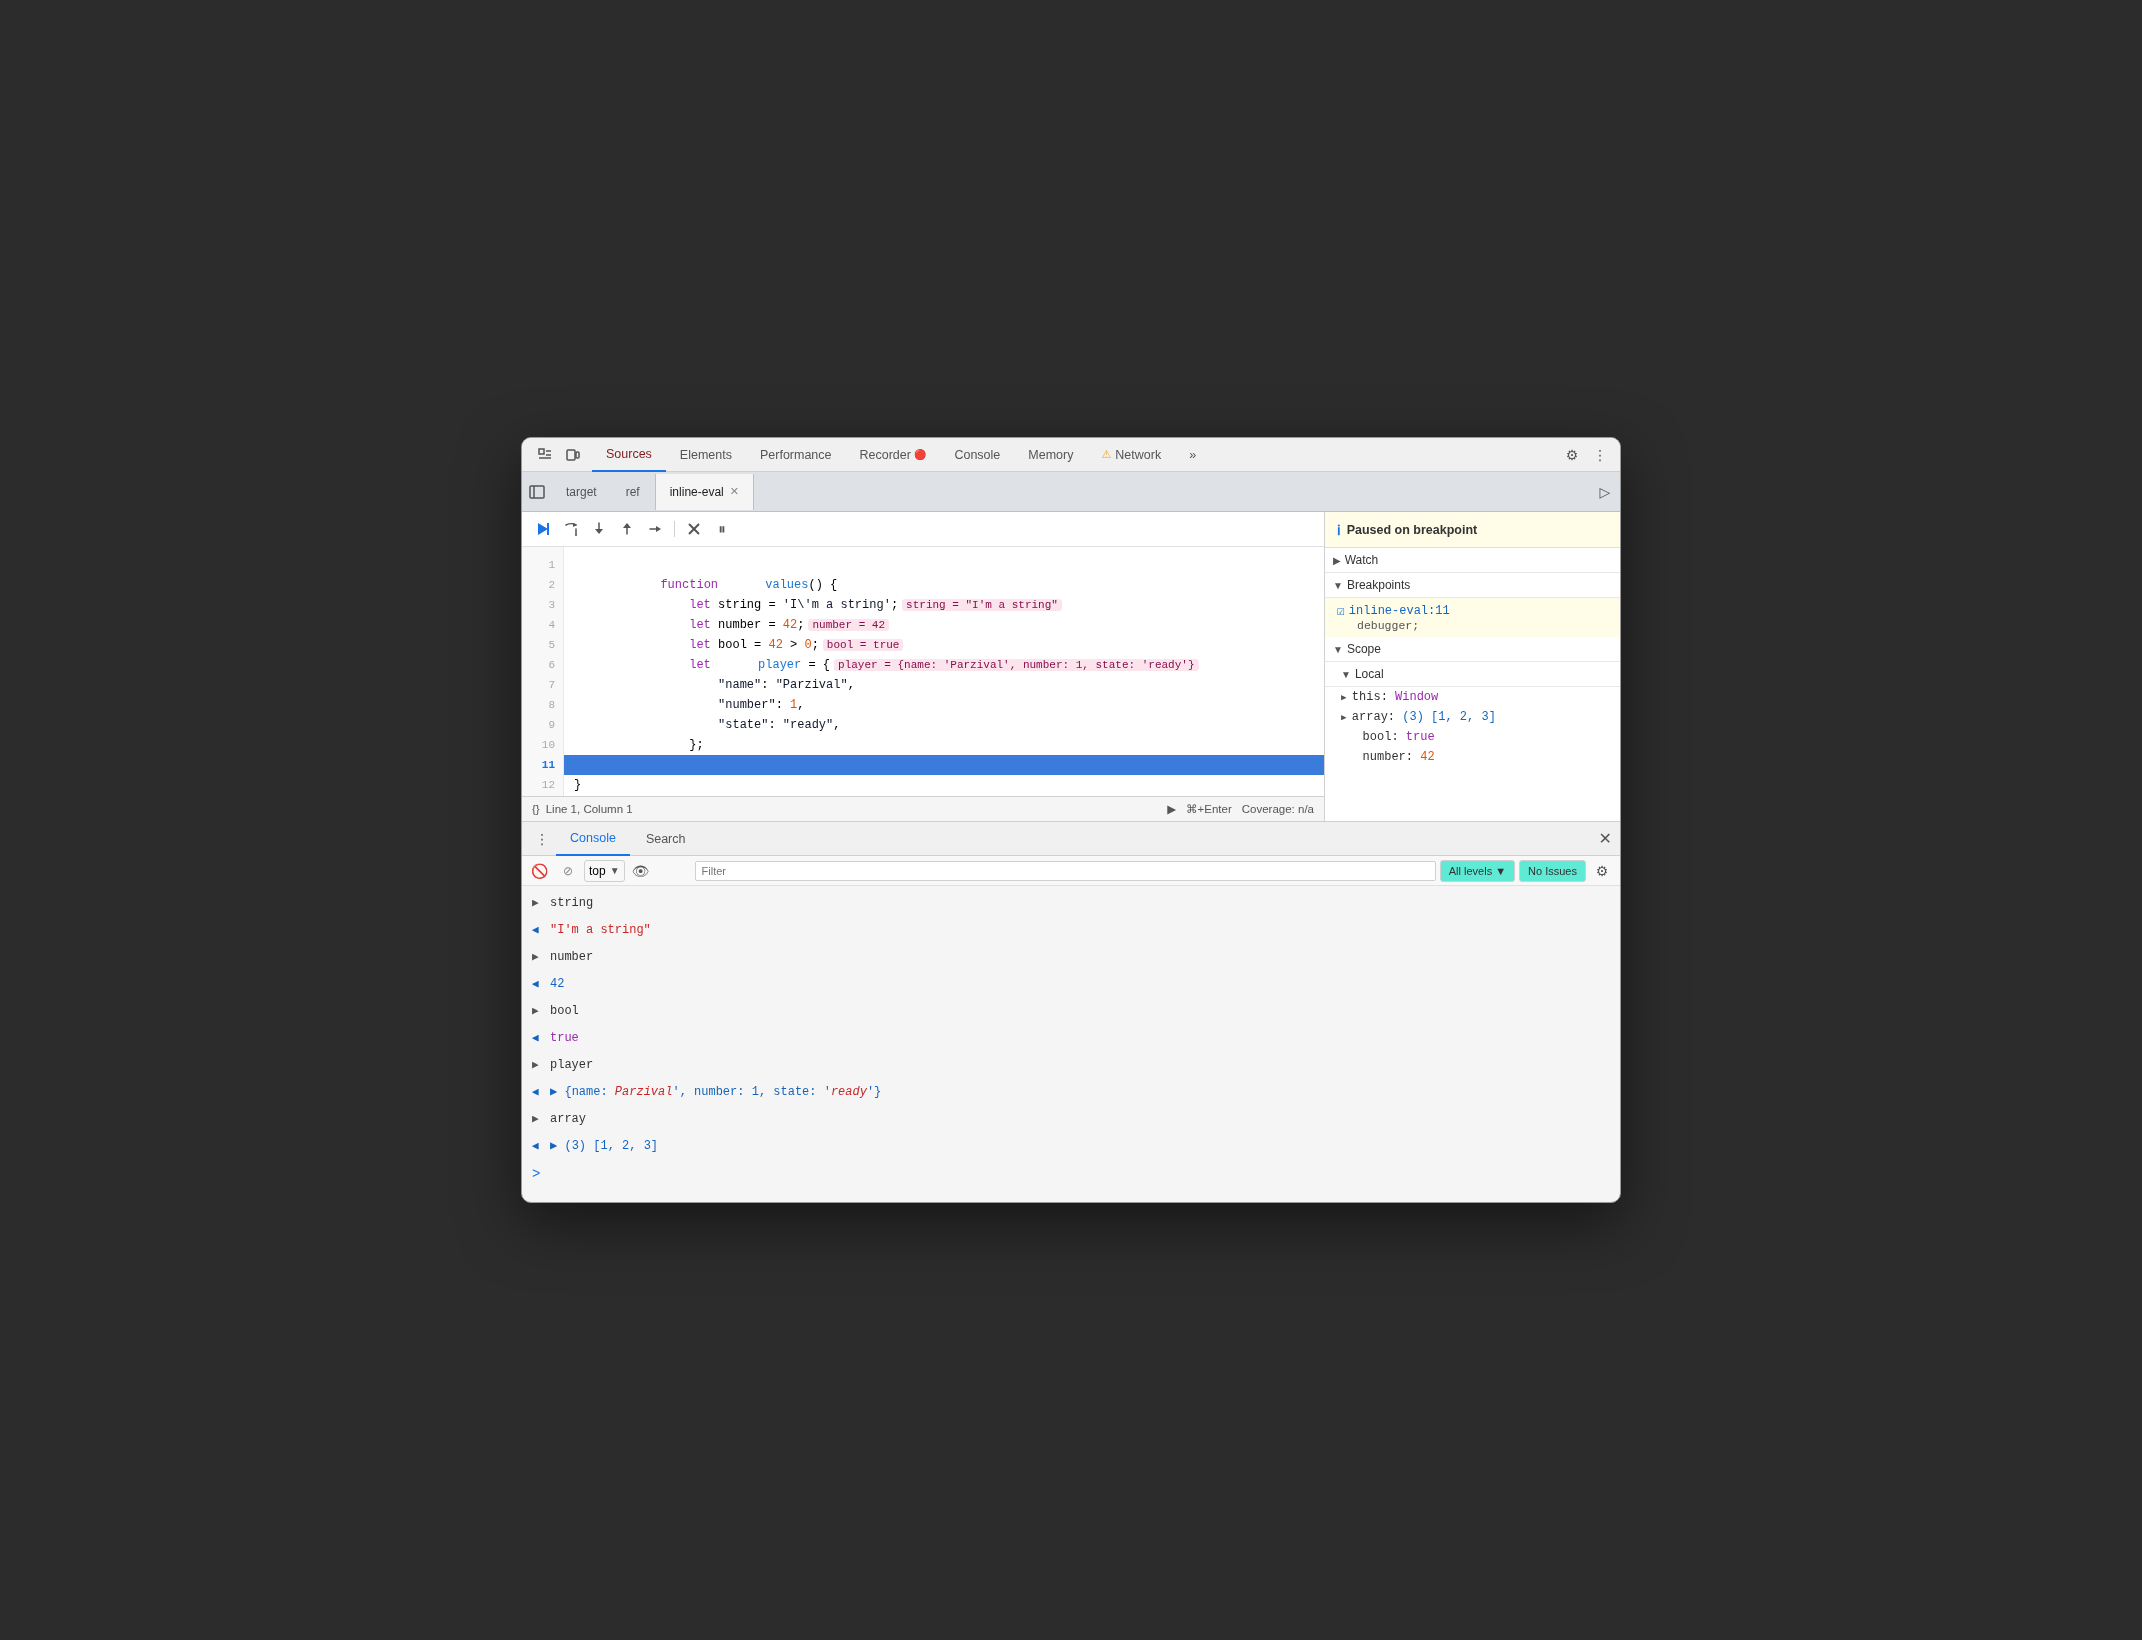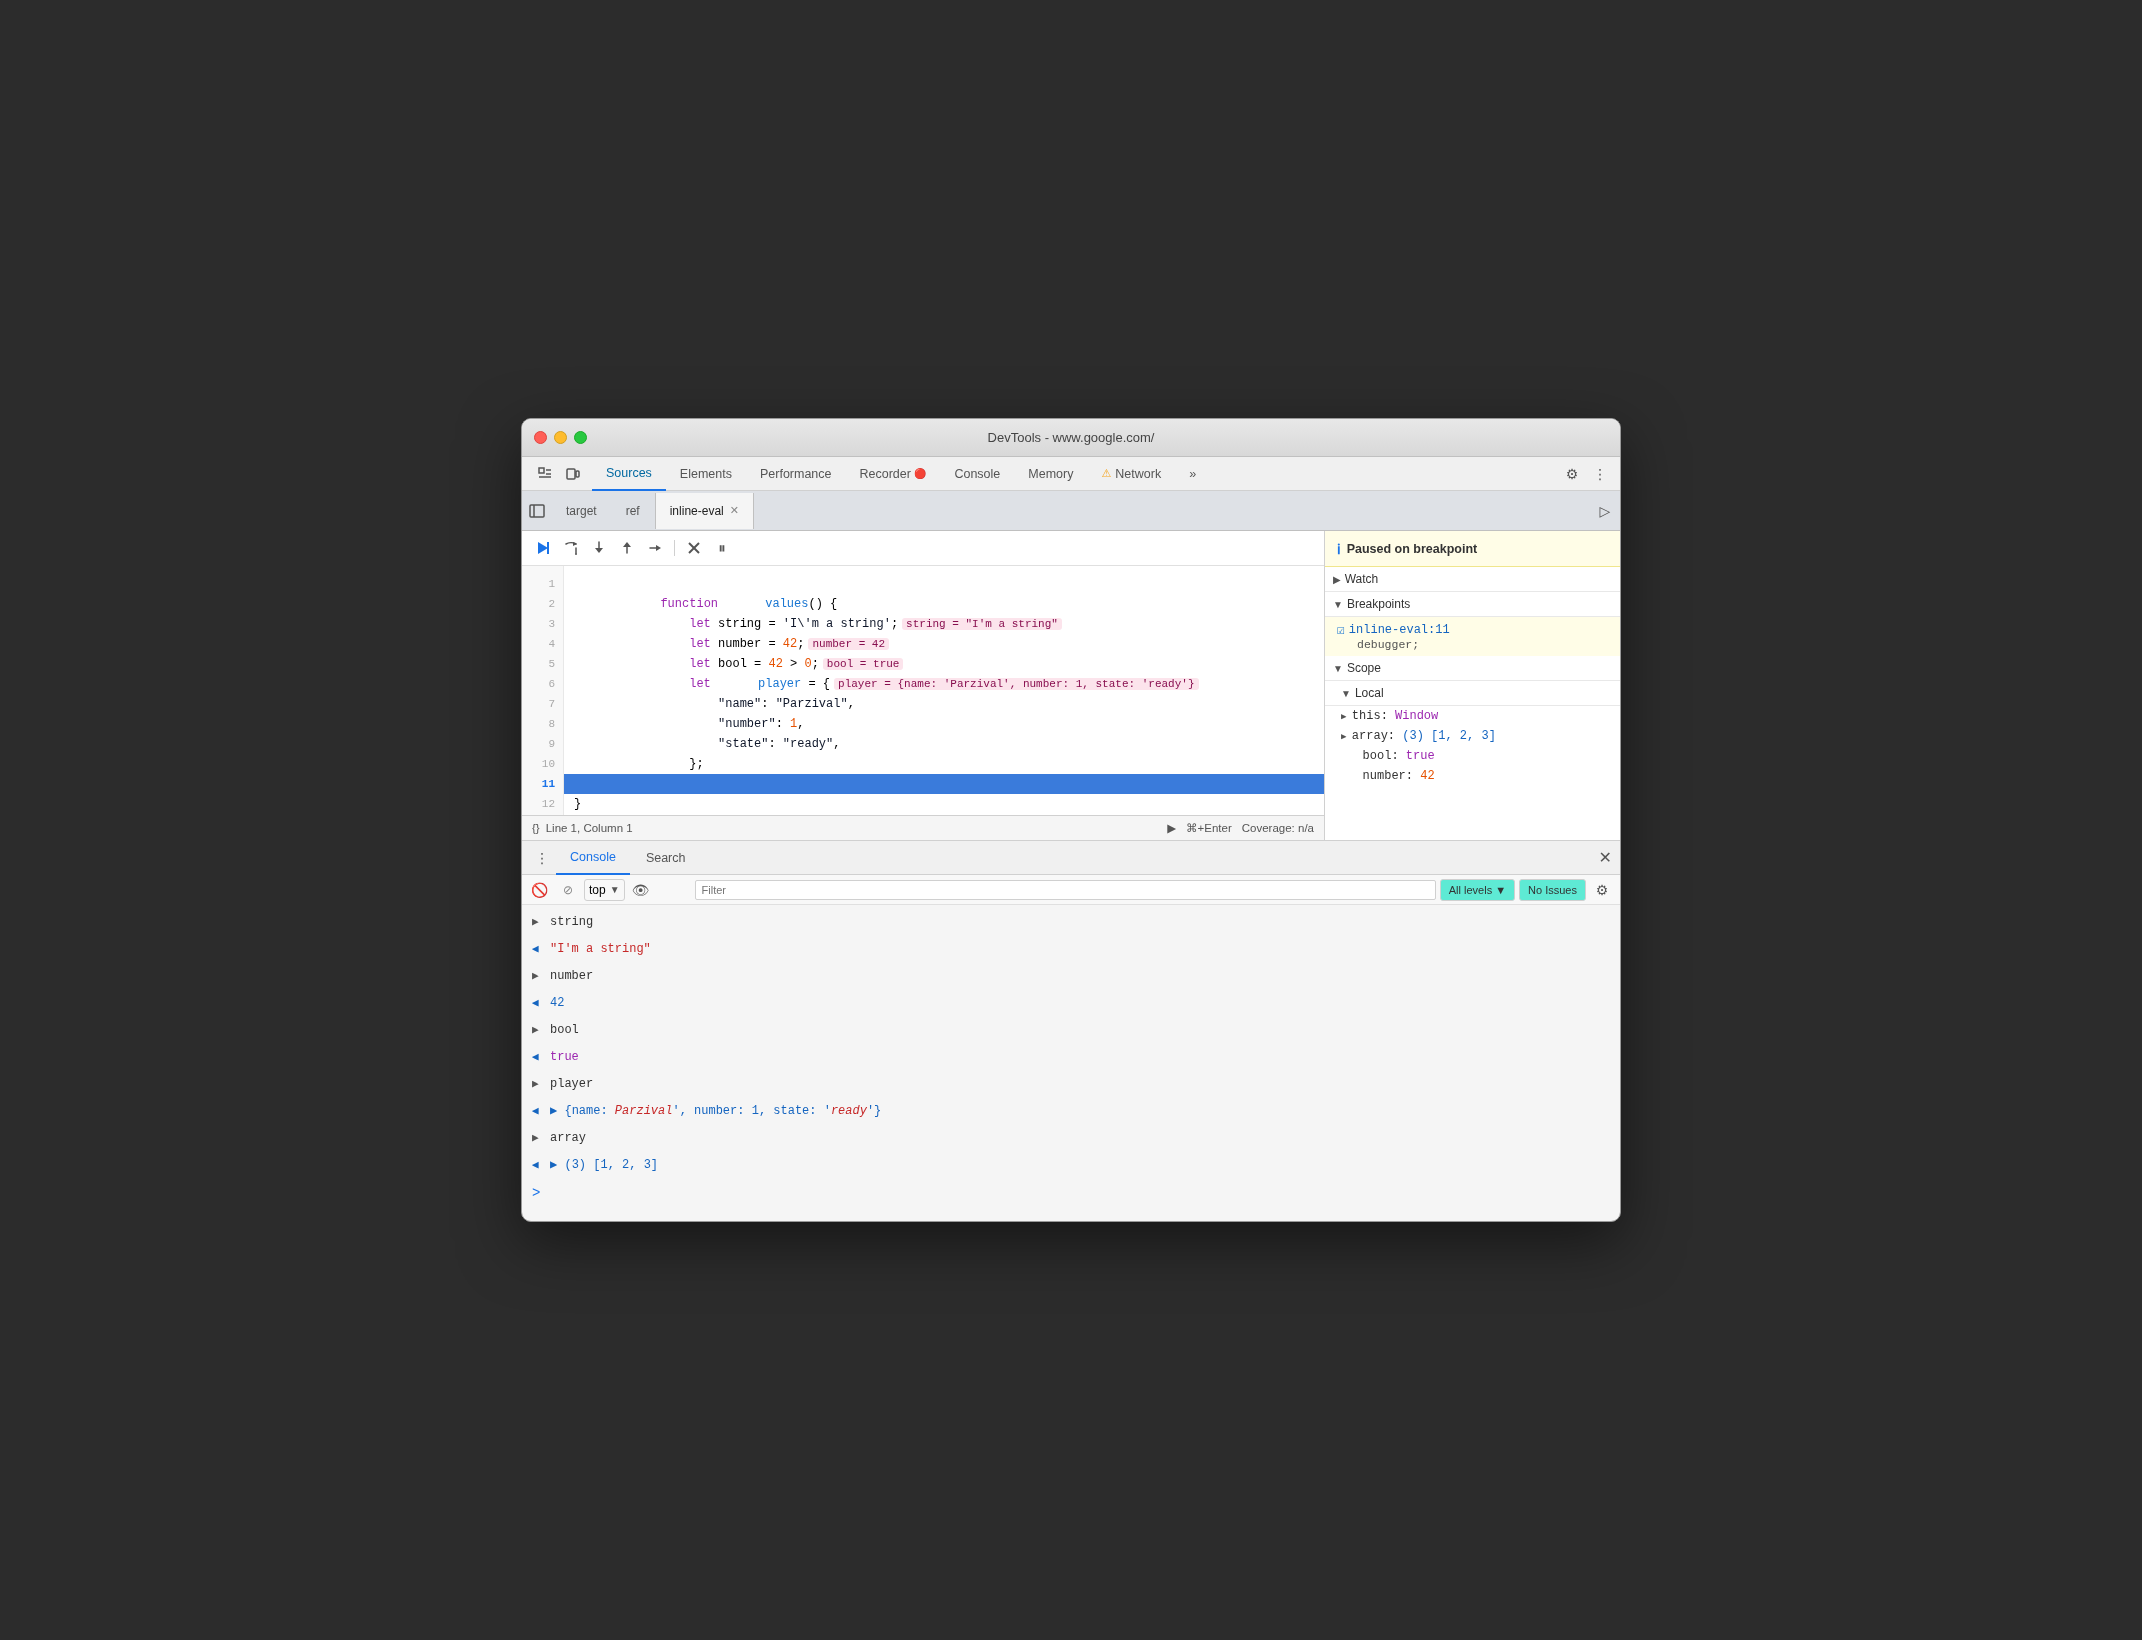--- a/index.html
+++ b/index.html
@@ -109,21 +109,21 @@
       padding: 0 14px;
       height: 34px;
       display: flex;
       align-items: center;
       font-size: 12.5px;
       cursor: pointer;
       color: #555;
       position: relative;
     }
     .main-nav-tab.active {
-      color: #0369a1;
+      color: #7f1d1d;
       border-bottom: 2px solid #1a73e8;
     }
     .main-nav-tab .warn-icon {
       color: #f5a623;
       margin-right: 4px;
       font-size: 11px;
     }
     .main-nav-right {
       margin-left: auto;
       display: flex;
@@ -443,28 +443,20 @@
       height: 16px;
       background: #d0d0d0;
       margin: 0 4px;
     }
   </style>
 </head>
 <body>
 
 <div class="window">
 
-  <div class="title-bar">
-    <div class="traffic-lights">
-      <div class="traffic-light tl-red"></div>
-      <div class="traffic-light tl-yellow"></div>
-      <div class="traffic-light tl-green"></div>
-    </div>
-    <span class="title-text">DevTools - www.google.com/</span>
-  </div>
 
   <div class="main-nav">
     <div class="nav-icons">
       <div class="nav-icon">
         <svg width="16" height="16" viewBox="0 0 16 16" fill="none">
           <rect x="2" y="2" width="5" height="5" stroke="#555" stroke-width="1.5" fill="none"></rect>
           <path d="M9 4h5M9 8h5M2 11h12" stroke="#555" stroke-width="1.5"></path>
         </svg>
       </div>
       <div class="nav-icon">

